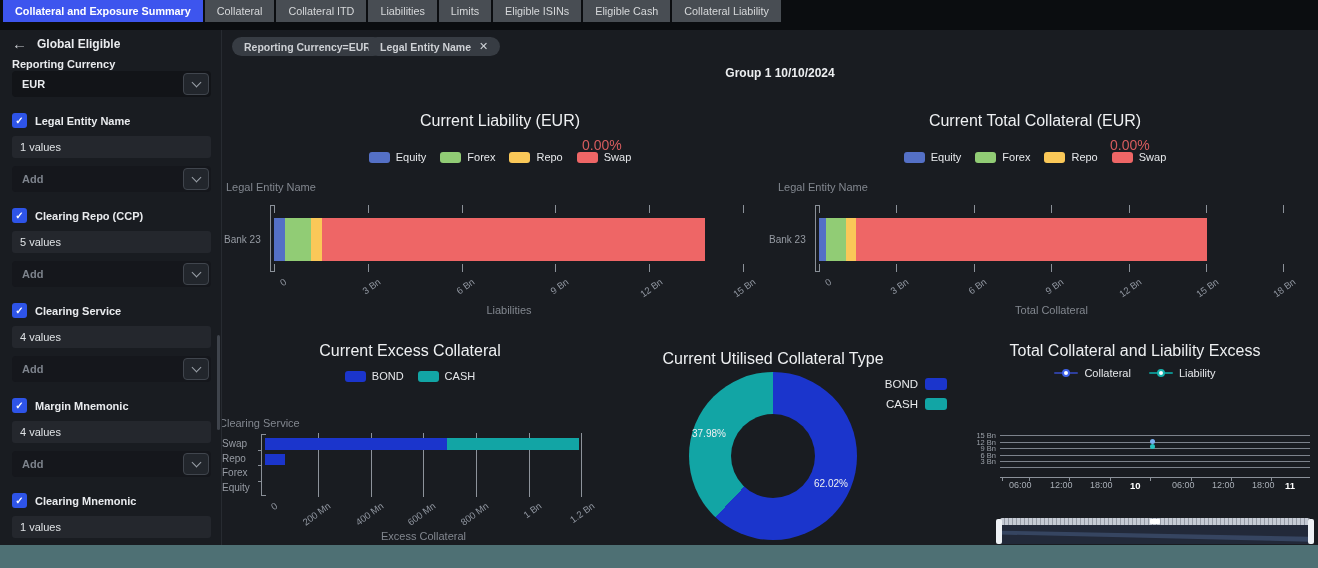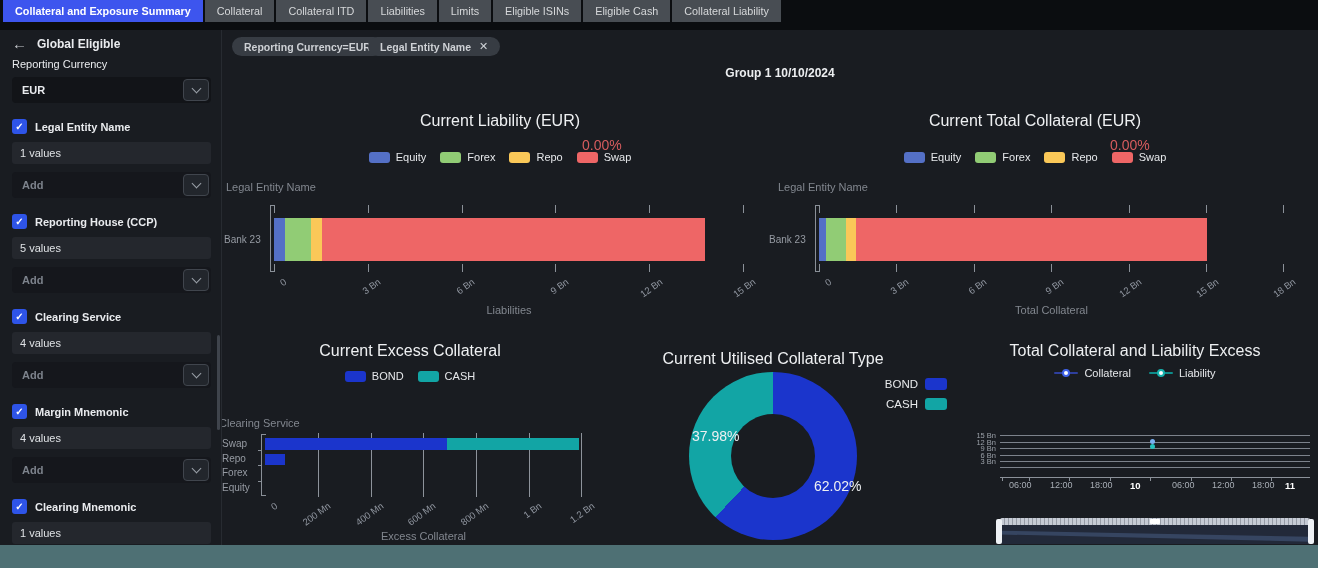--- a/index.html
+++ b/index.html
@@ -10,21 +10,21 @@
   
   .tabbar{position:absolute;left:0;top:0;right:0;height:30px;background:#0b0d10;display:flex;align-items:flex-start;padding-left:3px}
   .tab{height:22px;display:flex;align-items:center;padding:0 12px;margin-right:2px;background:#484d53;color:#d6d8da;font-size:10.8px;white-space:nowrap;cursor:default}
   .tab.active{background:#3d55ee;color:#fff;font-weight:bold}
 
   
   .sidebar{position:absolute;left:0;top:30px;width:222px;bottom:0;background:#191c21;border-right:1px solid #272b31;padding:6px 10px 0 12px;overflow:hidden}
   .back-row{display:flex;align-items:center;gap:10px;height:16px;margin-bottom:6px}
   .back-arrow{color:#c6c9cd;font-size:15px;line-height:14px}
   .back-label{font-size:12px;font-weight:bold;color:#e9ebee}
-  .rc-label{font-size:11px;font-weight:normal;color:#e9ebee;height:13px;margin-bottom:6px}
+  .rc-label{font-size:11px;font-weight:bold;color:#e9ebee;height:13px;}
   .select{position:relative;height:26px;background:#121418;border-radius:4px;display:flex;align-items:center;padding:0 10px}
   .select .val{font-size:11px;font-weight:bold;color:#e9ebee}
   .chev-box{position:absolute;right:2px;top:2px;width:26px;height:22px;border:1px solid #40454d;border-radius:4px;background:#22262c;display:flex;align-items:center;justify-content:center}
   .chev{width:7px;height:7px;border-right:1.5px solid #9aa0a8;border-bottom:1.5px solid #9aa0a8;transform:rotate(45deg);margin-top:-3px}
   .fgroup{margin-top:16px}
   .fhead{display:flex;align-items:center;gap:8px;height:15px;margin-bottom:8px}
   .cbox{width:15px;height:15px;border-radius:3px;background:#2e54e8;color:#fff;font-size:10px;font-weight:bold;display:flex;align-items:center;justify-content:center}
   .flabel{font-size:11px;font-weight:bold;color:#e9ebee}
   .fvalues{height:22px;background:#24272d;border-radius:3px;display:flex;align-items:center;padding:0 8px;font-size:11px;color:#dfe2e5;margin-bottom:8px}
   .fadd{position:relative;height:26px;background:#15171c;border-radius:4px;display:flex;align-items:center;padding:0 10px}
@@ -69,21 +69,21 @@
   .ylab{position:absolute;right:0;width:36px;text-align:right;font-size:7.5px;color:#9aa0a8;line-height:7px}
   .xlab5{position:absolute;width:40px;text-align:left;font-size:9px;color:#a8aeb6}
   .xlab5.day{font-weight:bold;color:#fff;font-size:9.5px}
   .lline{position:relative;width:24px;height:2px;border-radius:1px}
   .ldot{position:absolute;left:50%;top:50%;transform:translate(-50%,-50%);width:8px;height:8px;border-radius:50%;background:#fff;border:2px solid #000}
   .pt{position:absolute;width:5px;height:5px;border-radius:50%}
 
   
   .donut{position:absolute;width:168px;height:168px;border-radius:50%}
   .donut:after{content:"";position:absolute;left:50%;top:50%;transform:translate(-50%,-50%);width:84px;height:84px;border-radius:50%;background:#191c21}
-  .plabel{position:absolute;font-size:14px;color:#eef0f2}
+  .plabel{position:absolute;font-size:10px;color:#eef0f2}
   .pleg{position:absolute;display:flex;justify-content:flex-end;align-items:center;gap:7px;font-size:11.5px;color:#e8eaec;width:135px}
 
   
   .dz{position:absolute;left:776px;top:488px;width:314px;height:26px}
   .dz-rail{position:absolute;left:2px;right:2px;top:0;height:7px;border-radius:2px;background:#c6cbd5;background-image:repeating-linear-gradient(90deg,rgba(92,98,110,.45) 0 1px,transparent 1px 4px)}
   .dz-grip{position:absolute;left:50%;top:1px;transform:translateX(-50%);width:10px;height:5px;border-radius:1px;background:#fff}
   .dz-body{position:absolute;left:2px;right:2px;top:7px;bottom:0;background:#222939;overflow:hidden}
   .dz-wedge{position:absolute;inset:0;background:#3a4a68;clip-path:polygon(0 30%,100% 62%,100% 88%,0 50%);opacity:.85}
   .dz-handle{position:absolute;top:1px;width:6px;height:25px;border-radius:2px;background:#eef1f5}
 </style>
@@ -127,21 +127,21 @@
           <span class="ph">Add</span>
           <span class="chev-box">
               <span class="chev"></span>
             </span>
         </div>
       </div>
 
       <div class="fgroup">
         <div class="fhead">
           <span class="cbox">✓</span>
-          <span class="flabel">Reporting House (CCP)</span>
+          <span class="flabel">Clearing Repo (CCP)</span>
         </div>
         <div class="fvalues">5 values</div>
         <div class="fadd">
           <span class="ph">Add</span>
           <span class="chev-box">
               <span class="chev"></span>
             </span>
         </div>
       </div>
 

